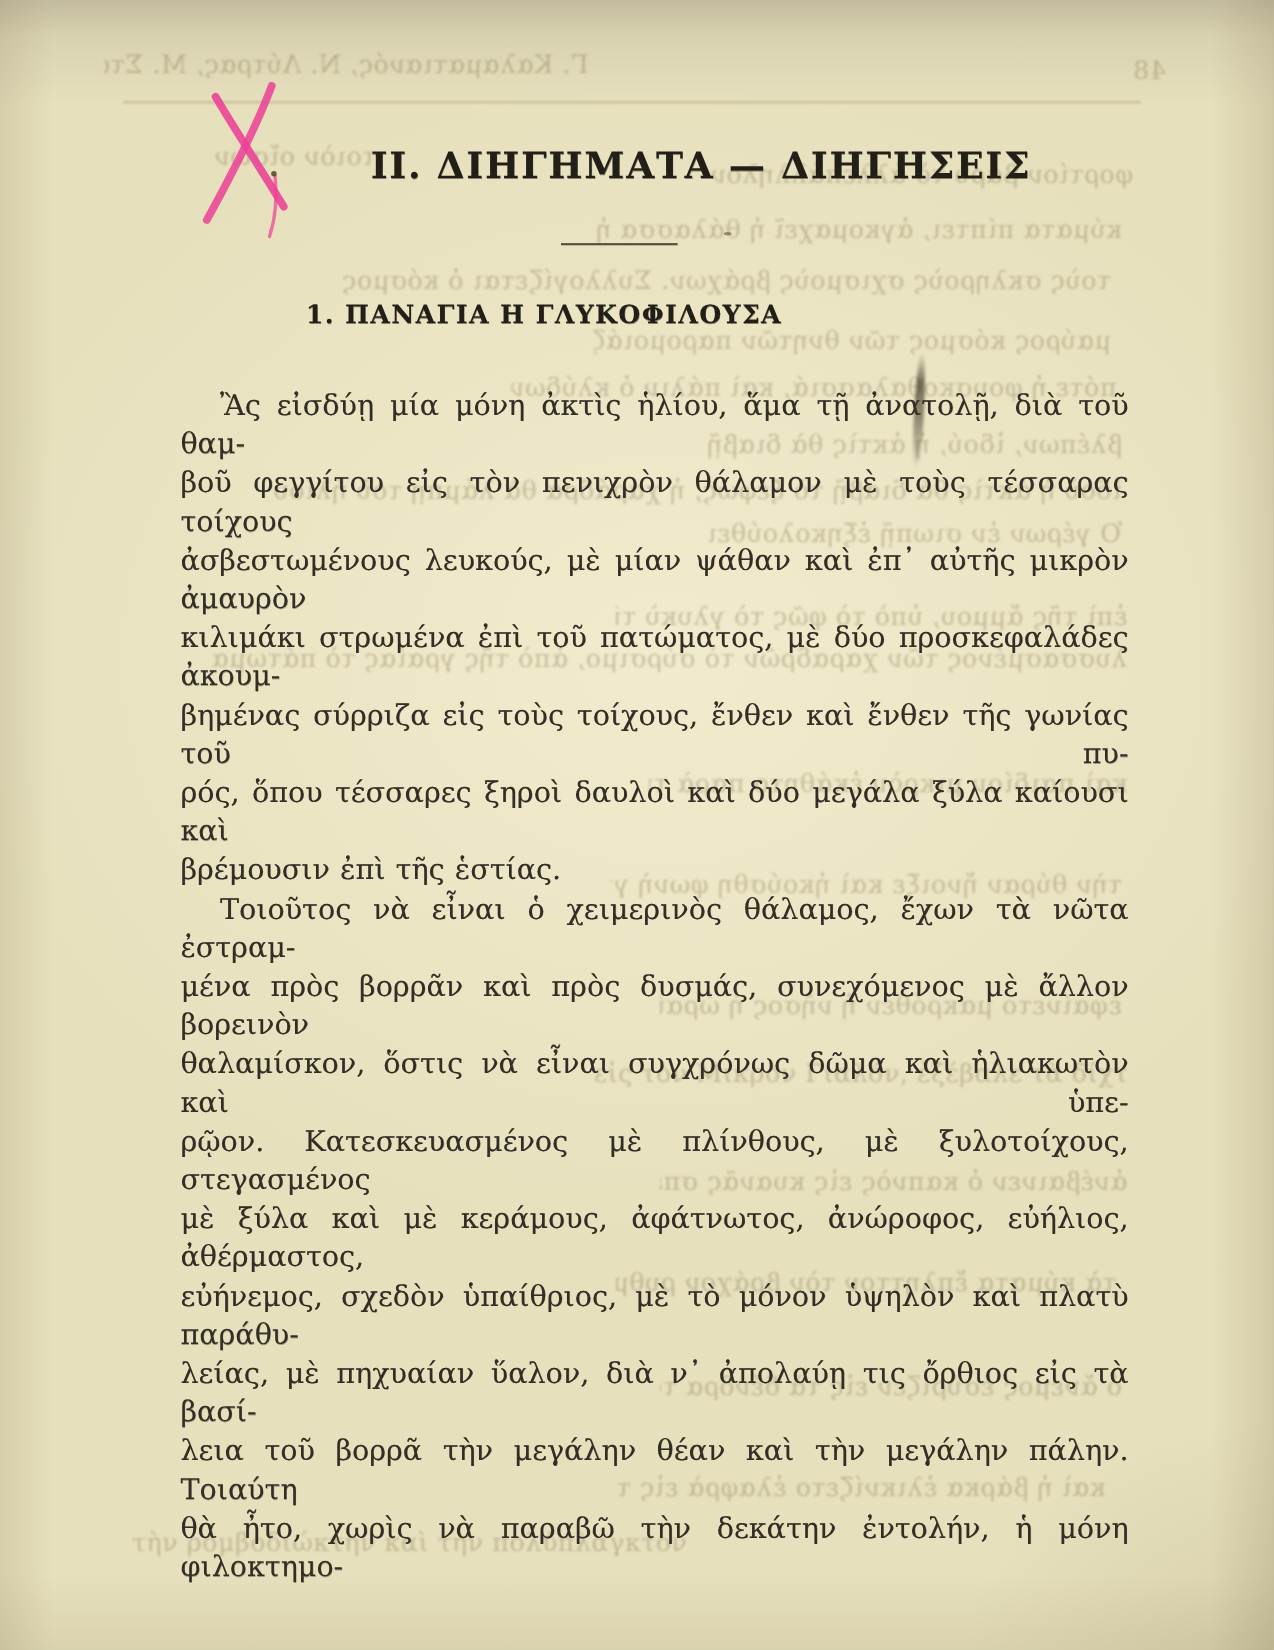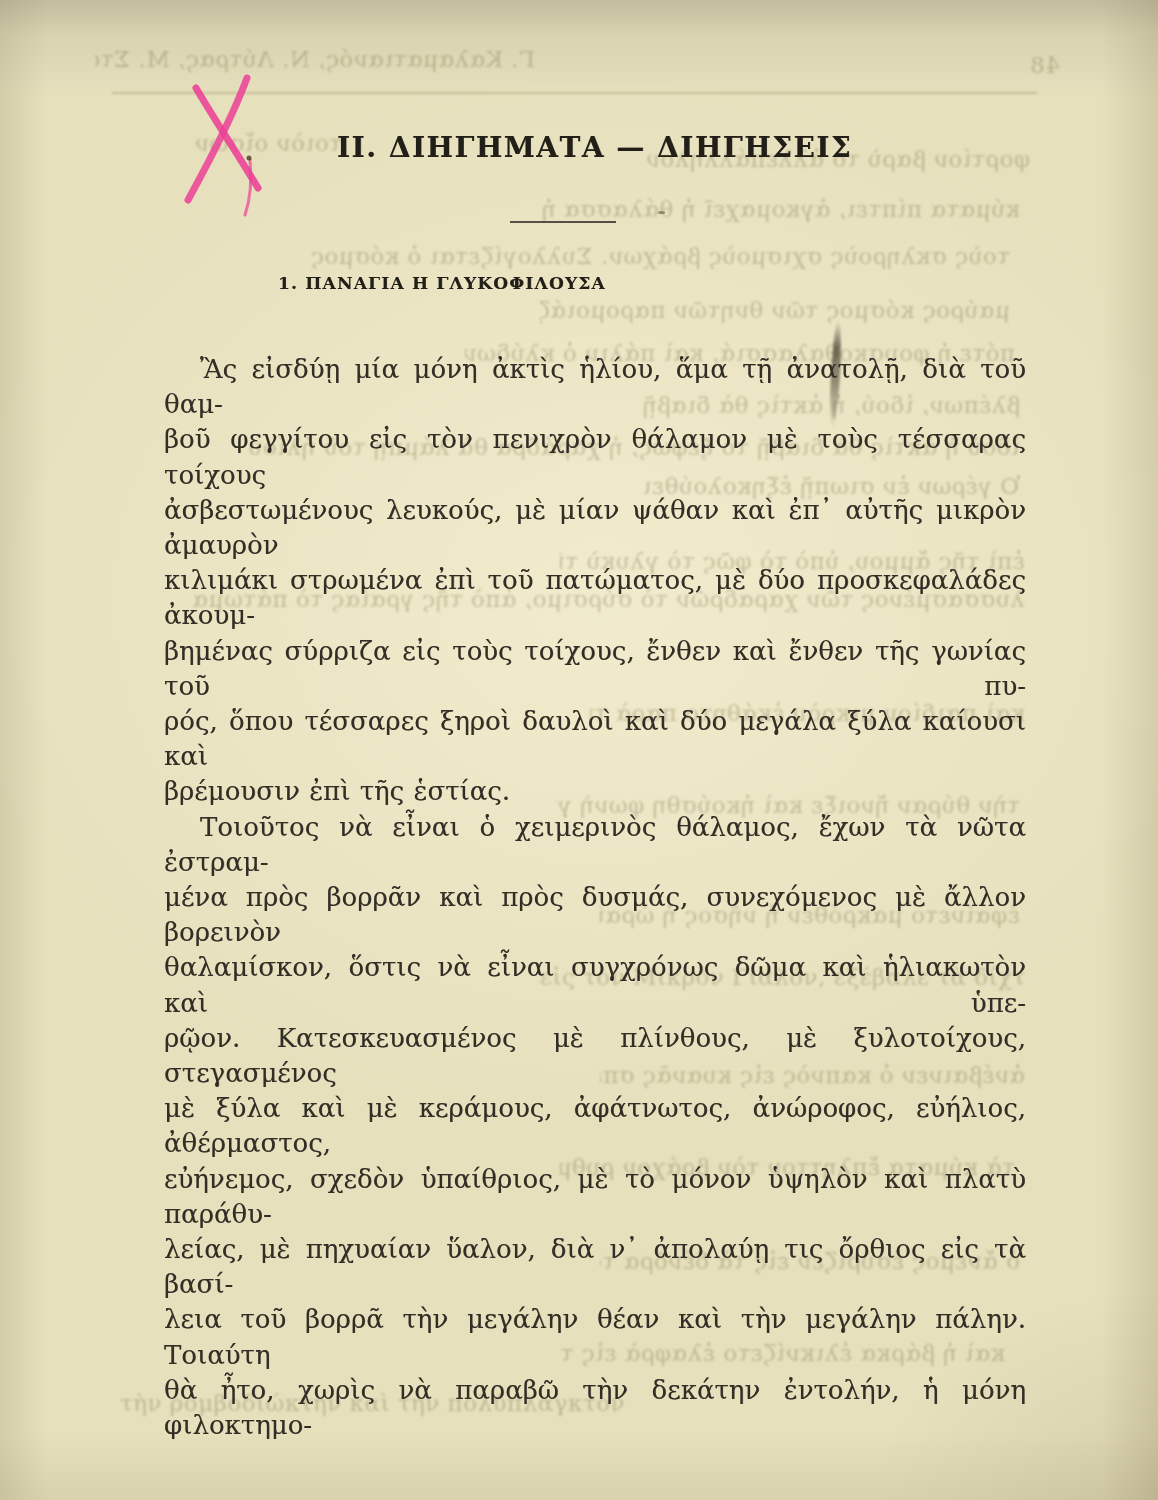--- a/index.html
+++ b/index.html
@@ -10,31 +10,31 @@
       radial-gradient(ellipse 900px 740px at 52% 40%, rgba(252,247,222,0.50), rgba(252,247,222,0) 72%),
       radial-gradient(ellipse 400px 300px at 100% 100%, rgba(120,108,72,0.14), rgba(120,108,72,0) 70%),
       linear-gradient(180deg, rgba(118,110,88,0.32) 0px, rgba(118,110,88,0.12) 34px, rgba(118,110,88,0) 96px),
       linear-gradient(90deg, rgba(125,114,80,0.17), rgba(125,114,80,0) 48px),
       linear-gradient(270deg, rgba(125,114,80,0.20), rgba(125,114,80,0) 58px),
       linear-gradient(0deg, rgba(125,114,80,0.13), rgba(125,114,80,0) 70px);
     font-family:"DejaVu Serif","DejaVu Sans",serif;
   }
   .title{
     position:absolute;left:337px;top:131px;margin:0;
-    font-size:28px;font-weight:700;letter-spacing:1.5px;color:#221f18;
+    font-size:33px;font-weight:700;letter-spacing:1.5px;color:#221f18;
     z-index:3;white-space:nowrap;
     text-shadow:0.3px 0.3px 0.4px rgba(34,31,24,0.5);
   }
   .rule{
     position:absolute;left:510px;top:221px;width:106px;height:2px;
     background:#555043;z-index:3;
   }
   .heading{
     position:absolute;left:278px;top:273px;margin:0;
-    font-size:17px;font-weight:700;letter-spacing:1.2px;color:#221f18;
+    font-size:23px;font-weight:700;letter-spacing:1.2px;color:#221f18;
     z-index:3;white-space:nowrap;
     text-shadow:0.3px 0.3px 0.4px rgba(34,31,24,0.5);
   }
   .body-text{
     position:absolute;left:152px;top:352px;width:874px;
     font-size:26px;line-height:35.2px;color:#322e26;z-index:3;
     text-shadow:0.3px 0.3px 0.4px rgba(50,45,35,0.40);
     word-spacing:1px;
   }
   .line{text-align:justify;text-align-last:justify;margin-left:12px;}

